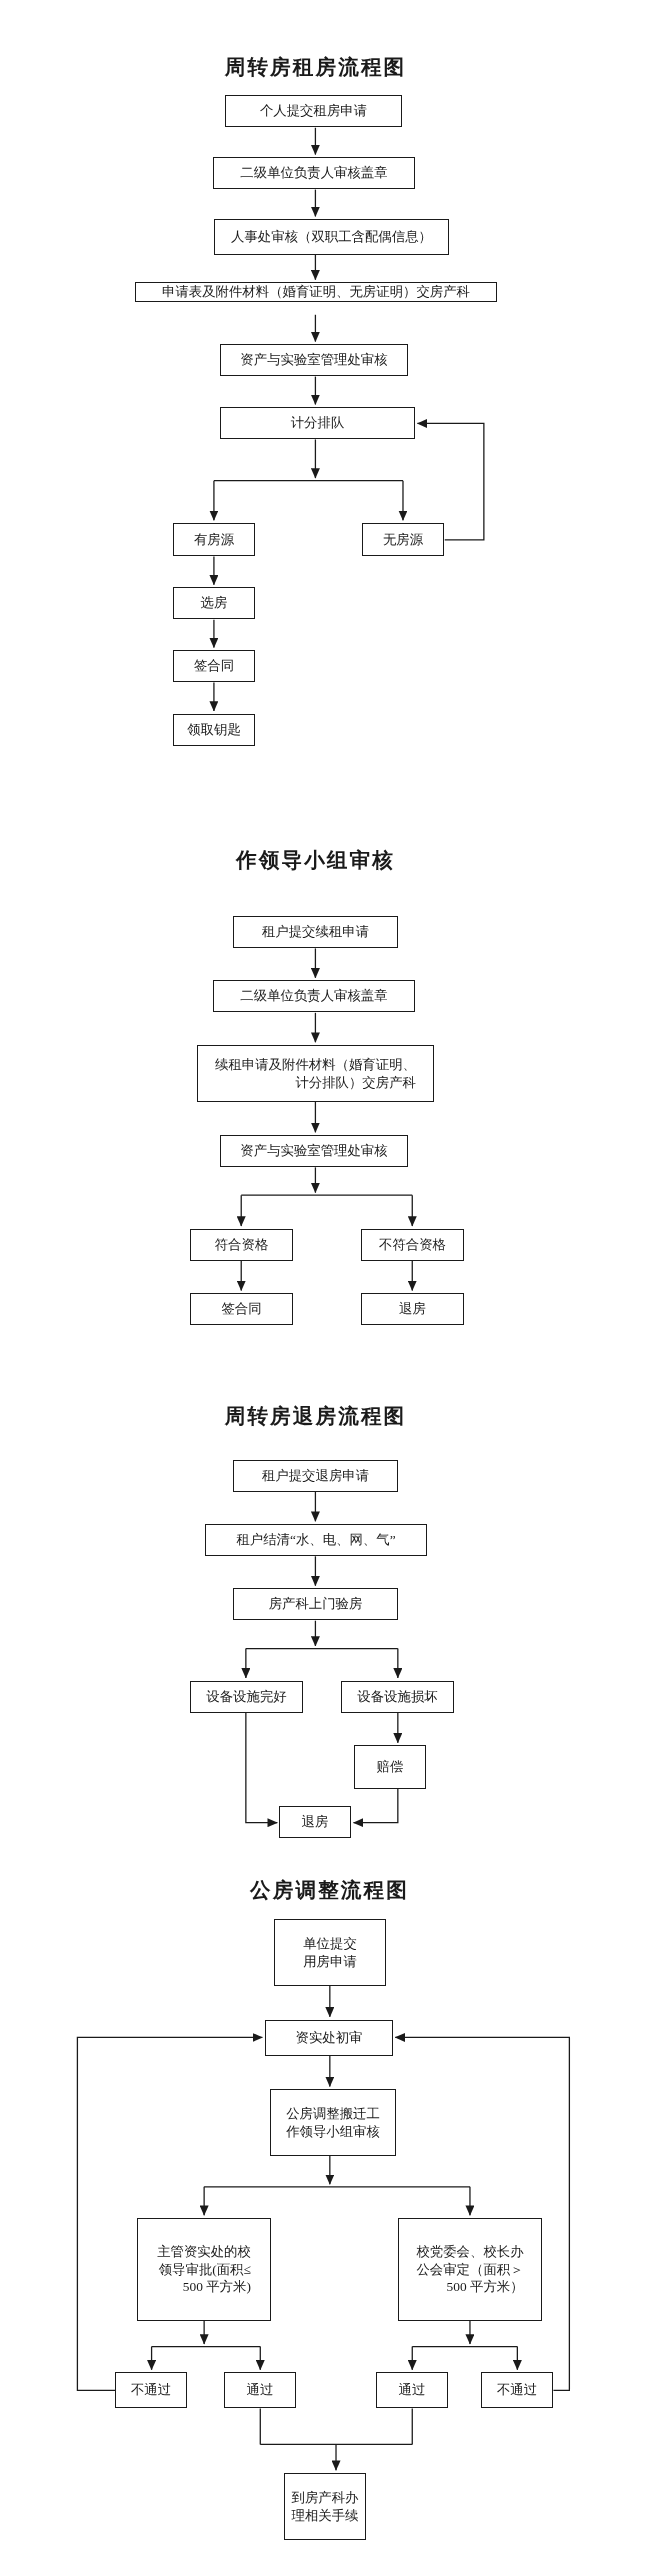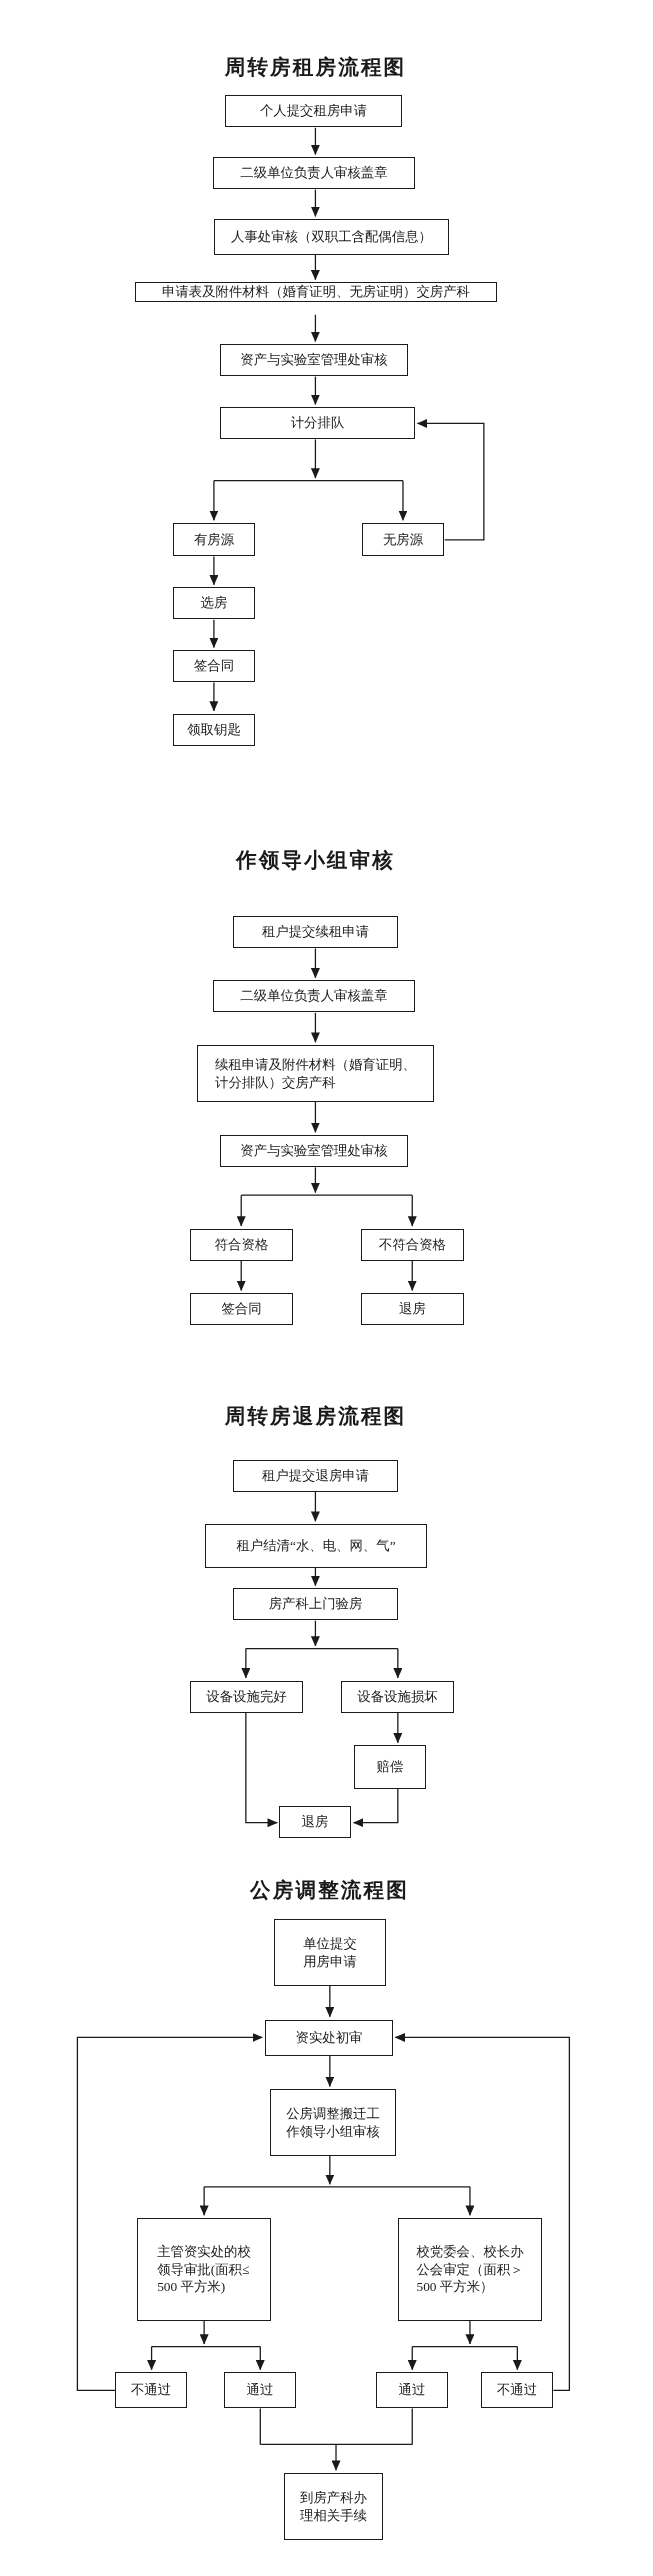--- a/index.html
+++ b/index.html
@@ -8,21 +8,21 @@
     font-family:"Liberation Serif","DejaVu Serif",serif;color:#1a1a1a;
     margin:0 auto;overflow:hidden;
   }
   .ttl{
     position:absolute;width:361px;text-align:center;
     font-size:20.6px;font-weight:600;letter-spacing:2.1px;white-space:nowrap;margin-top:6px;
   }
   .bx{
     position:absolute;border:1.5px solid #1a1a1a;background:#ffffff;
     box-sizing:border-box;display:flex;align-items:center;justify-content:center;
-    text-align:left;font-size:13.4px;line-height:1.3;padding:1px 4.1px;
+    text-align:right;font-size:13.4px;line-height:1.3;padding:1px 4.1px;
     white-space:pre-line;
   }
   #wires{position:absolute;left:0;top:0;}
 </style>
 </head>
 <body>
 
 <div id="canvas">
 
   <svg id="wires" width="654" height="3703" viewBox="0 0 1269 7188">
@@ -126,21 +126,21 @@
     <div class="bx" style="left:220px;top:1135px;width:188px;height:32px">资产与实验室管理处审核</div>
     <div class="bx" style="left:190px;top:1229px;width:103px;height:32px">符合资格</div>
     <div class="bx" style="left:361px;top:1229px;width:103px;height:32px">不符合资格</div>
     <div class="bx" style="left:190px;top:1293px;width:103px;height:32px">签合同</div>
     <div class="bx" style="left:361px;top:1293px;width:103px;height:32px">退房</div>
   </div>
 
   <div>
     <div class="ttl" style="left:135px;top:1396px">周转房退房流程图</div>
     <div class="bx" style="left:233px;top:1460px;width:165px;height:32px">租户提交退房申请</div>
-    <div class="bx" style="left:205px;top:1524px;width:222px;height:44px">租户结清“水、电、网、气”</div>
+    <div class="bx" style="left:205px;top:1524px;width:222px;height:32px">租户结清“水、电、网、气”</div>
     <div class="bx" style="left:233px;top:1588px;width:165px;height:32px">房产科上门验房</div>
     <div class="bx" style="left:190px;top:1681px;width:113px;height:32px">设备设施完好</div>
     <div class="bx" style="left:341px;top:1681px;width:113px;height:32px">设备设施损坏</div>
     <div class="bx" style="left:354px;top:1745px;width:72px;height:44px">赔偿</div>
     <div class="bx" style="left:279px;top:1806px;width:72px;height:32px">退房</div>
   </div>
 
   <div>
     <div class="ttl" style="left:149px;top:1870px">公房调整流程图</div>
     <div class="bx" style="left:274px;top:1919px;width:112px;height:67px">单位提交
@@ -151,21 +151,21 @@
     <div class="bx" style="left:137px;top:2218px;width:134px;height:103px">主管资实处的校
 领导审批(面积≤
 500 平方米)</div>
     <div class="bx" style="left:398px;top:2218px;width:144px;height:103px">校党委会、校长办
 公会审定（面积＞
 500 平方米）</div>
     <div class="bx" style="left:115px;top:2372px;width:72px;height:36px">不通过</div>
     <div class="bx" style="left:224px;top:2372px;width:72px;height:36px">通过</div>
     <div class="bx" style="left:376px;top:2372px;width:72px;height:36px">通过</div>
     <div class="bx" style="left:481px;top:2372px;width:72px;height:36px">不通过</div>
-    <div class="bx" style="left:284px;top:2473px;width:99px;height:67px">到房产科办
+    <div class="bx" style="left:284px;top:2473px;width:82px;height:67px">到房产科办
 理相关手续</div>
   </div>
 
   <div>
     
     
     
     
     
     

